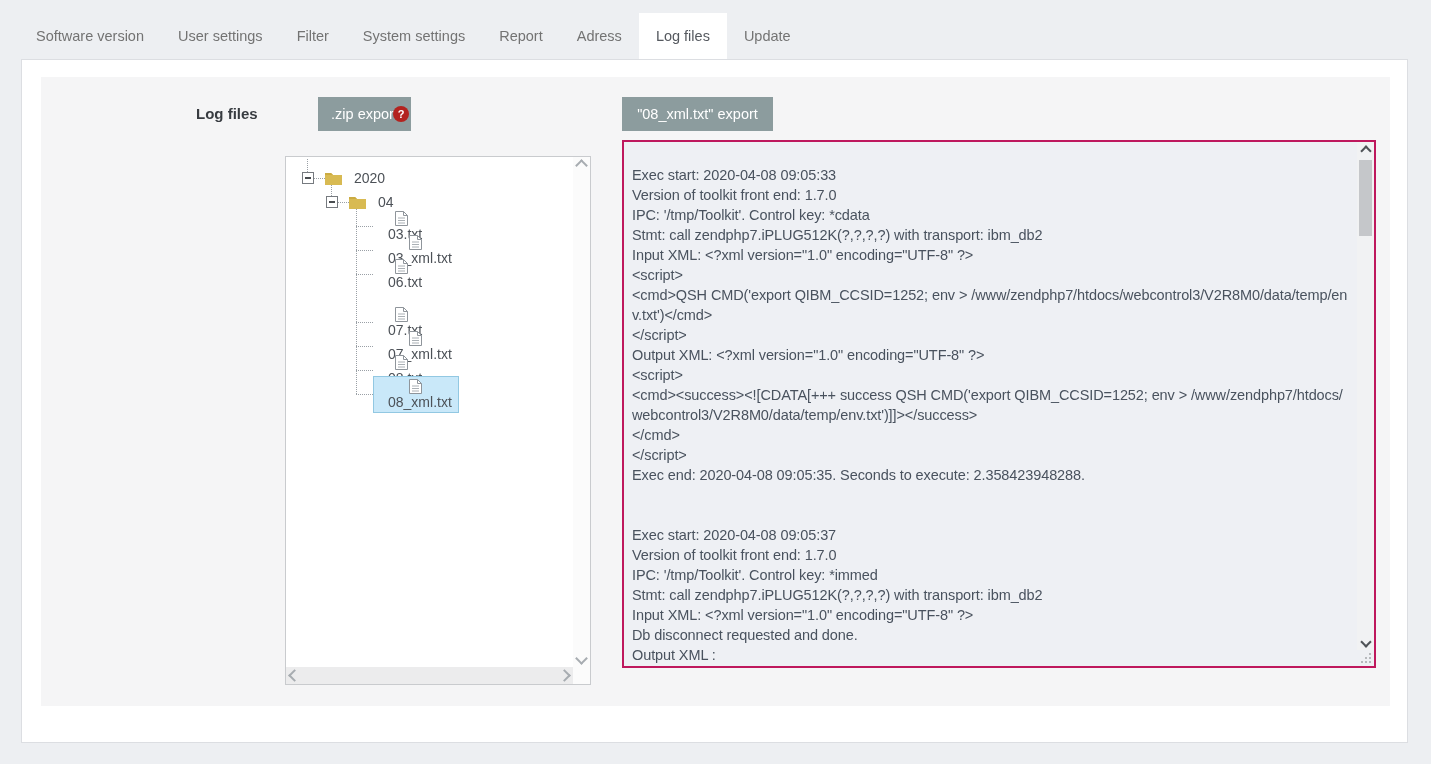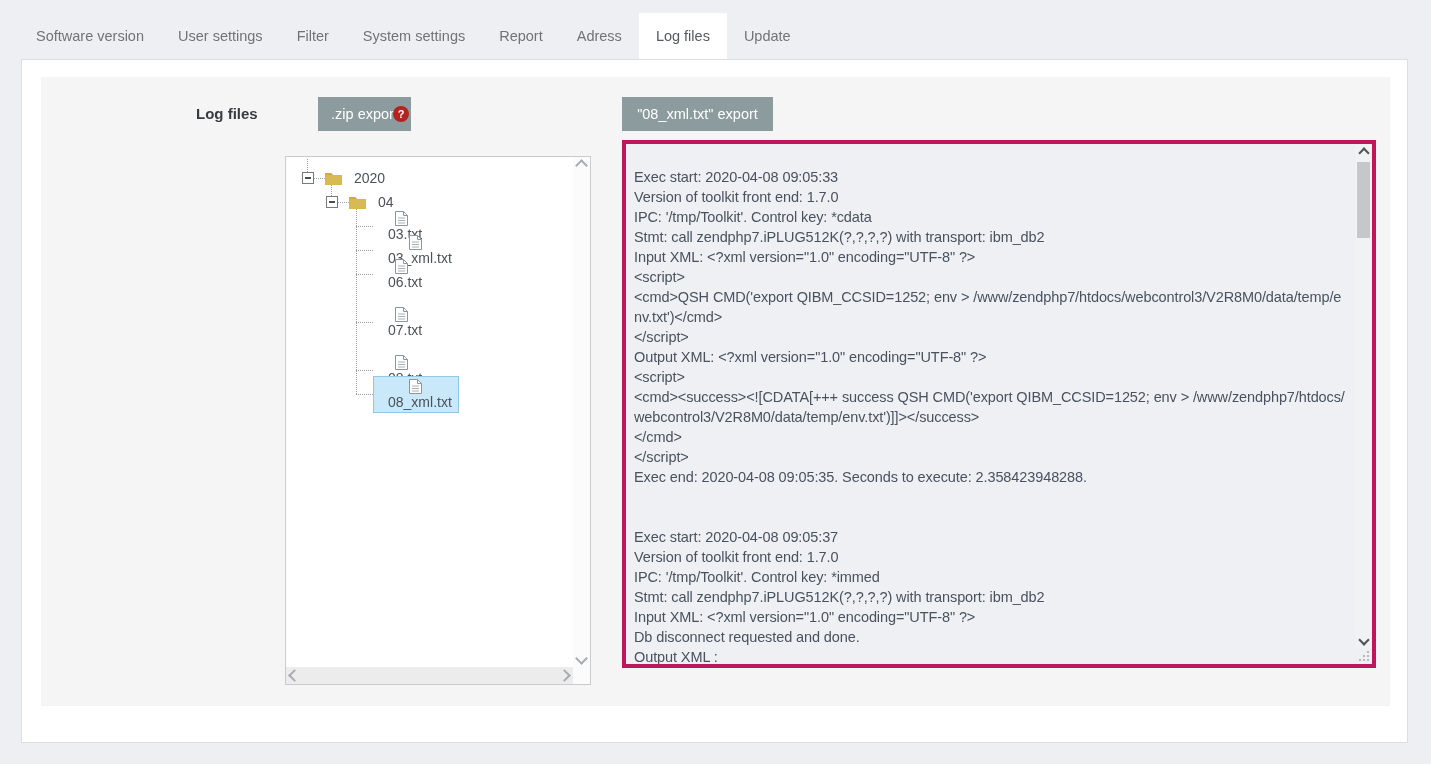--- a/index.html
+++ b/index.html
@@ -39,21 +39,21 @@
   .tree-hsb{position:absolute;left:0;right:17px;bottom:0;height:17px;background:#ececed;}
   .tree-corner{position:absolute;right:0;bottom:0;width:17px;height:17px;background:#fbfbfb;}
   .chev{width:7px;height:7px;border-right:2px solid #a7acb1;border-bottom:2px solid #a7acb1;display:inline-block;}
   .chev-up{transform:rotate(-135deg);}
   .chev-down{transform:rotate(45deg);}
   .chev-left{transform:rotate(135deg);}
   .chev-right{transform:rotate(-45deg);}
   .sb-btn{position:absolute;width:17px;height:17px;display:flex;align-items:center;justify-content:center;cursor:pointer;}
 
   
-  .log-box{position:absolute;left:622px;top:140px;width:754px;height:528px;background:#eef0f4;border:4px solid #be185d;box-sizing:border-box;}
+  .log-box{position:absolute;left:622px;top:140px;width:754px;height:528px;background:#eef0f4;border:2px solid #be185d;box-sizing:border-box;}
   .log-text{position:absolute;left:0;top:0;right:17px;bottom:0;padding:3px 8px;font-size:14.5px;letter-spacing:-0.1px;line-height:20px;color:#49525e;white-space:pre-wrap;word-break:break-all;overflow:hidden;}
   .log-vsb{position:absolute;top:0;right:0;bottom:16px;width:17px;background:#f1f2f3;}
   .log-vsb .chev{border-color:#4f5357;border-width:2px;width:6px;height:6px;}
   .log-thumb{position:absolute;top:18px;left:2px;width:13px;height:76px;background:#c5c7ca;cursor:pointer;}
   .grip{position:absolute;right:1px;bottom:1px;width:14px;height:14px;background:#eef0f4;}
 </style>
 </head>
 <body>
 
 <div class="screen">
@@ -139,20 +139,31 @@
     </div>
     <div class="tree-row" style="top:153px;">
       <span class="hstub" style="margin-left:70px;width:17px;"></span>
       <span class="file-wrap">
           <svg class="icon" width="13" height="15" viewBox="0 0 13 15">
             <path d="M0.5 0.5 h8 l4 4 v10 h-12 z" fill="#ffffff" stroke="#8f959b"></path>
             <path d="M8.5 0.5 v4 h4" fill="none" stroke="#8f959b"></path>
             <path d="M3 7 h7 M3 9.5 h7 M3 12 h7" stroke="#aab0b5" stroke-width="1"></path>
           </svg>
           <span class="file-label">07.txt</span>
+        </span>
+    </div>
+    <div class="tree-row" style="top:177px;">
+      <span class="hstub" style="margin-left:70px;width:17px;"></span>
+      <span class="file-wrap">
+          <svg class="icon" width="13" height="15" viewBox="0 0 13 15">
+            <path d="M0.5 0.5 h8 l4 4 v10 h-12 z" fill="#ffffff" stroke="#8f959b"></path>
+            <path d="M8.5 0.5 v4 h4" fill="none" stroke="#8f959b"></path>
+            <path d="M3 7 h7 M3 9.5 h7 M3 12 h7" stroke="#aab0b5" stroke-width="1"></path>
+          </svg>
+          <span class="file-label">07_xml.txt</span>
         </span>
     </div>
     <div class="tree-row" style="top:201px;">
       <span class="hstub" style="margin-left:70px;width:17px;"></span>
       <span class="file-wrap">
           <svg class="icon" width="13" height="15" viewBox="0 0 13 15">
             <path d="M0.5 0.5 h8 l4 4 v10 h-12 z" fill="#ffffff" stroke="#8f959b"></path>
             <path d="M8.5 0.5 v4 h4" fill="none" stroke="#8f959b"></path>
             <path d="M3 7 h7 M3 9.5 h7 M3 12 h7" stroke="#aab0b5" stroke-width="1"></path>
           </svg>

